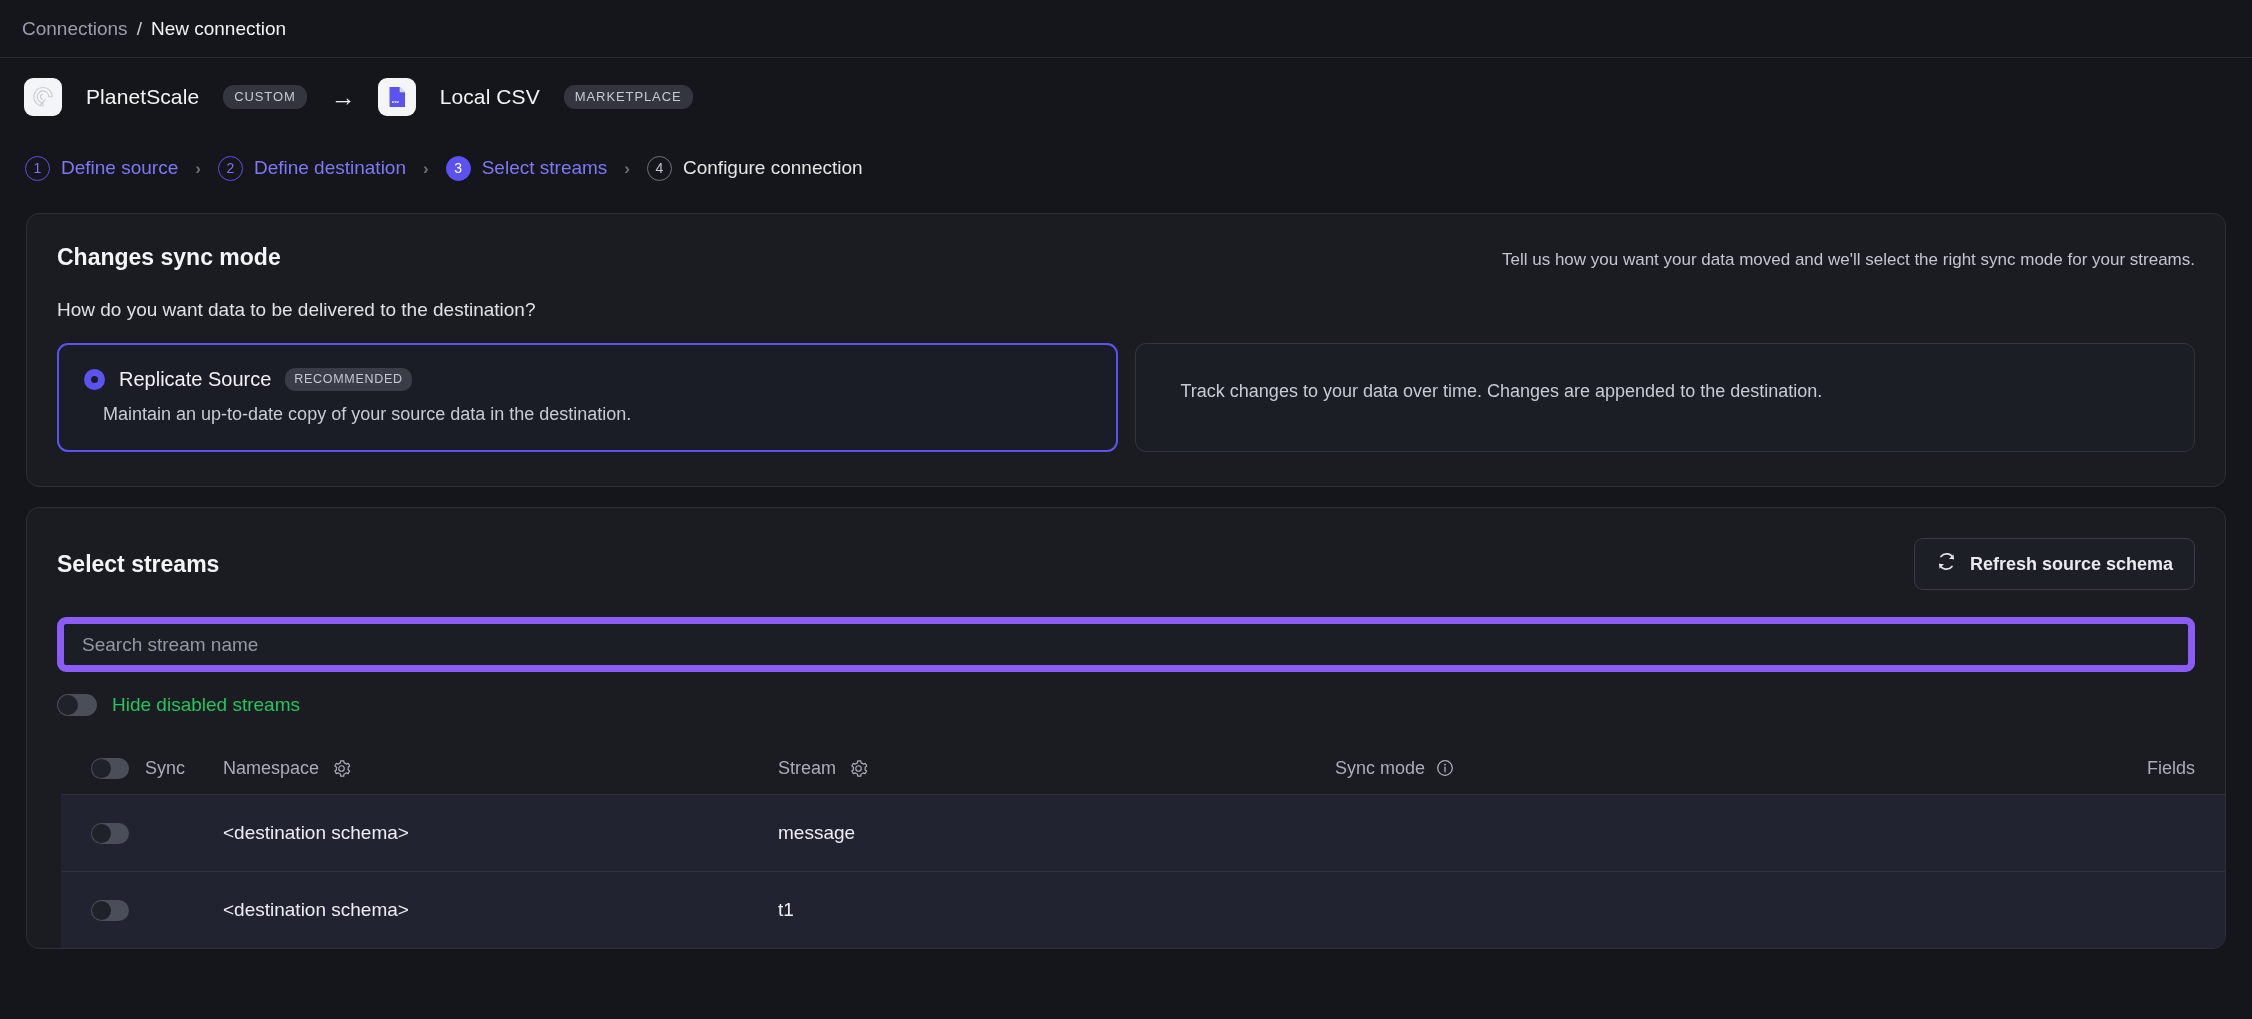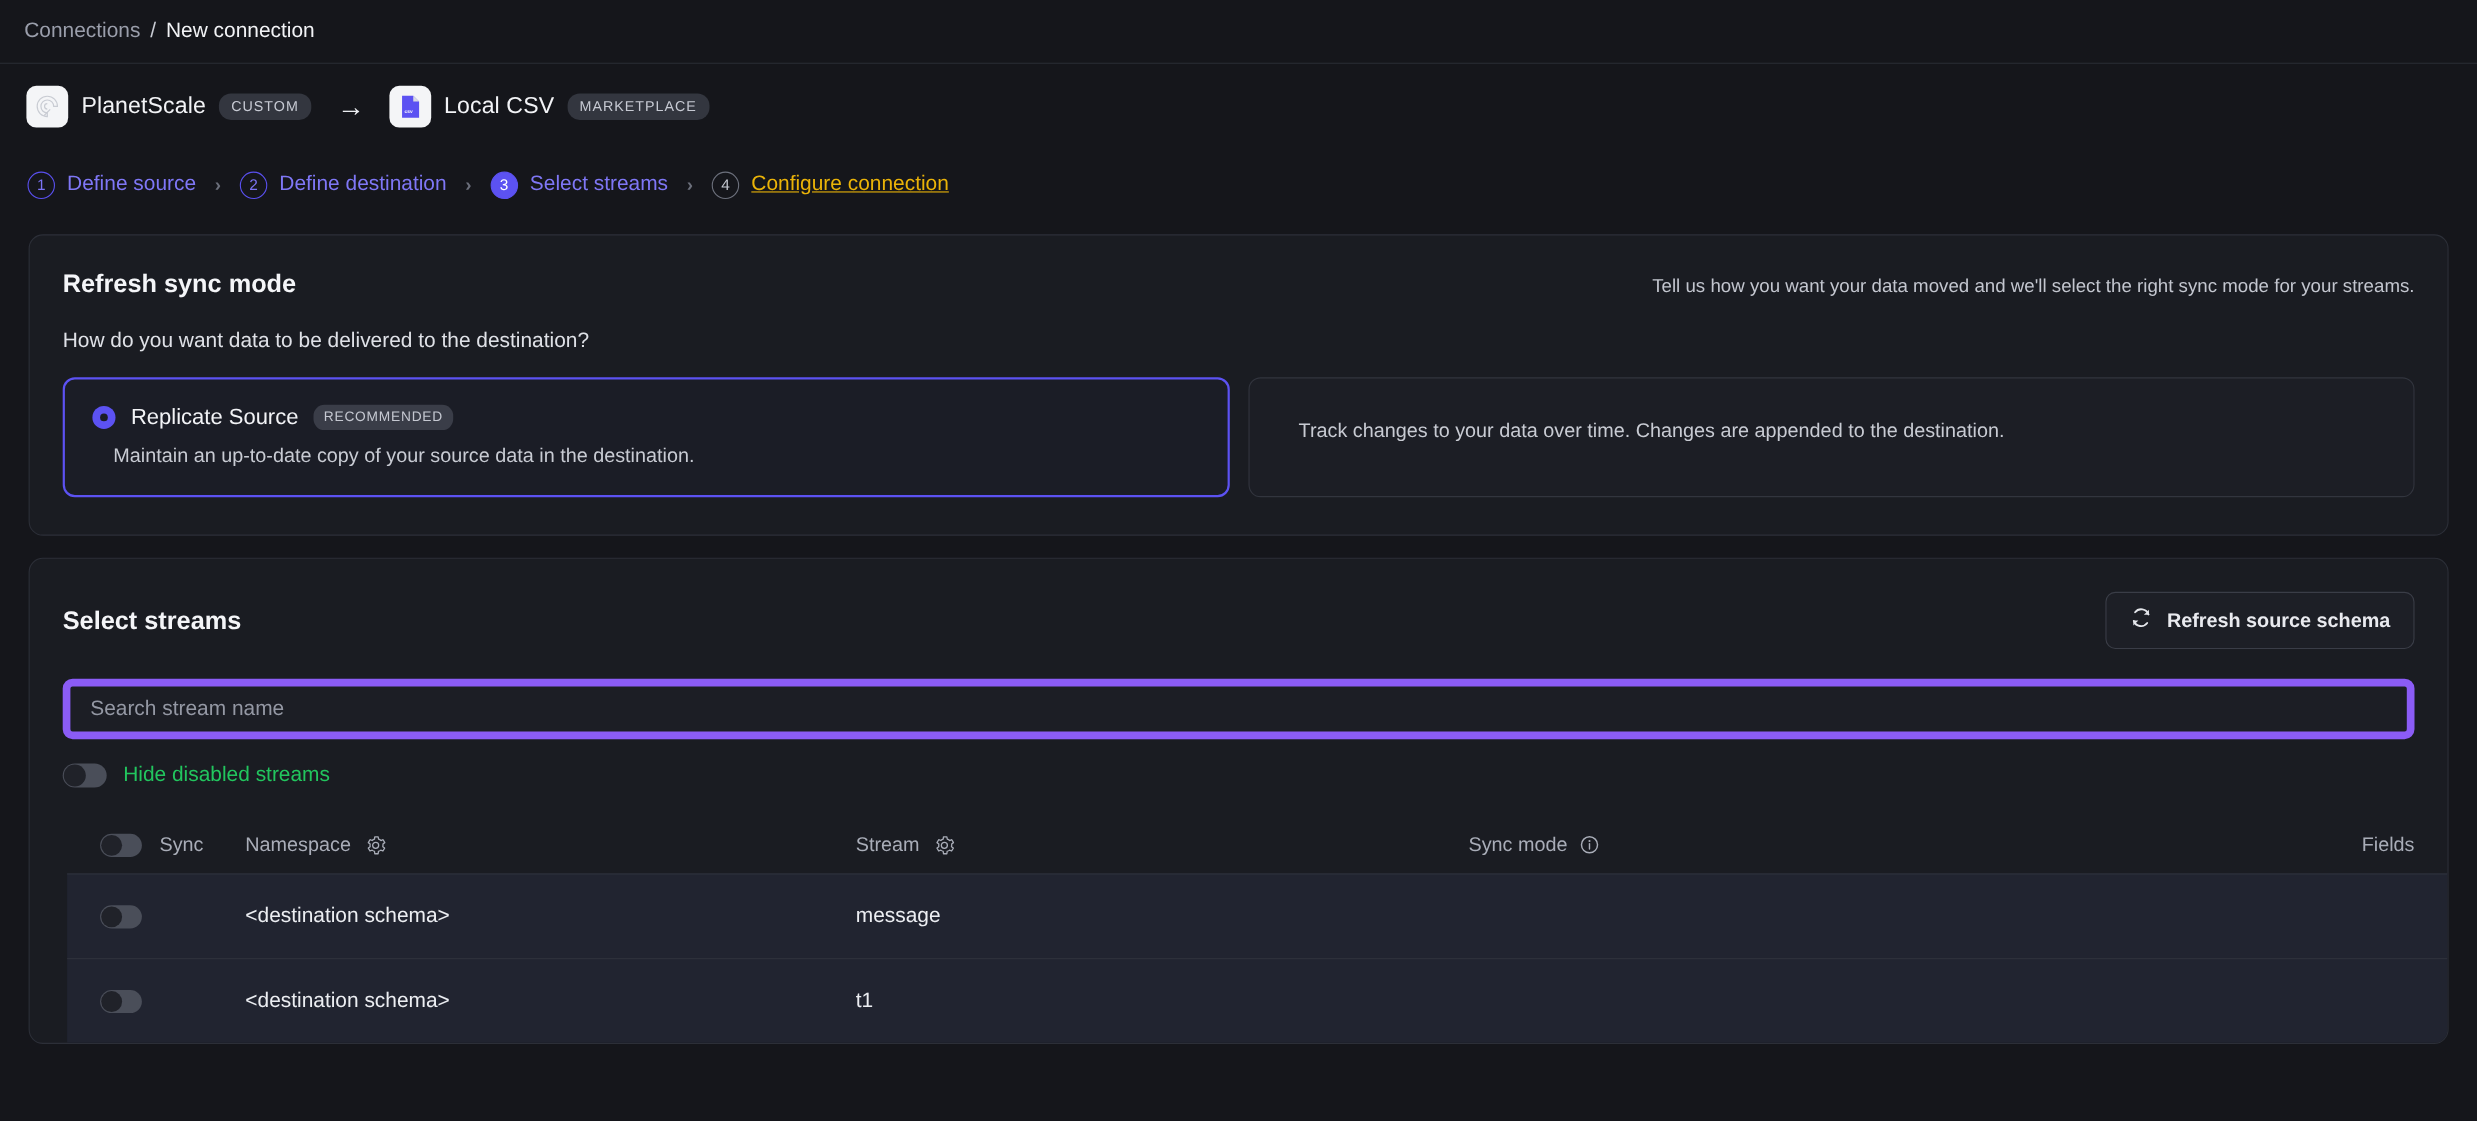--- a/index.html
+++ b/index.html
@@ -27,21 +27,21 @@
   .crumb-current { color: #f2f3f6; font-size: 19px; }
 
   
   .connector-row {
     height: 78px;
     display: flex;
     align-items: center;
     padding-left: 24px;
     gap: 0px;
   }
-  .conn-item { display: flex; align-items: center; gap: 12px; }
+  .conn-item { display: flex; align-items: center; gap: 24px; }
 
   .logo-tile {
     width: 38px; height: 38px;
     border-radius: 9px;
     background: #f4f5f7;
     display: flex; align-items: center; justify-content: center;
     flex: none;
   }
   .conn-name { font-size: 21px; color: #f2f3f6; letter-spacing: .1px; }
   .badge {
@@ -74,21 +74,21 @@
     border-radius: 50%;
     display: flex; align-items: center; justify-content: center;
     font-size: 14px;
     flex: none;
   }
   .step-circle.done   { border: 1.5px solid #5a50f0; color: #7c74f5; }
   .step-circle.active { background: #5c52f2; color: #ffffff; border: 1.5px solid #5c52f2; }
   .step-circle.todo   { border: 1.5px solid #6d717d; color: #c3c6cf; }
   .step-label { font-size: 19px; }
   .step-label.link  { color: #7f77f6; }
-  .step-label.muted { color: #eab308; text-decoration: underline; }
+  .step-label.muted { color: #e5e5e5; }
   .step-chevron {
     color: #6b6f7b;
     font-size: 17px;
     margin: 0 17px;
     line-height: 1;
     font-weight: 600;
   }
 
   
   .card {
@@ -303,21 +303,21 @@
   <div class="step">
     <span class="step-circle todo">4</span>
     <span class="step-label muted">Configure connection</span>
   </div>
 
 </div>
 
 <div class="card" id="sync-mode-card">
 
   <div class="card-head">
-    <span class="card-title">Refresh sync mode</span>
+    <span class="card-title">Changes sync mode</span>
     <span class="card-hint">Tell us how you want your data moved and we'll select the right sync mode for your streams.</span>
   </div>
 
   <div class="card-question">How do you want data to be delivered to the destination?</div>
 
   <div class="options">
 
     <div class="option selected">
       <div class="option-head">
         <span class="radio on"></span>

